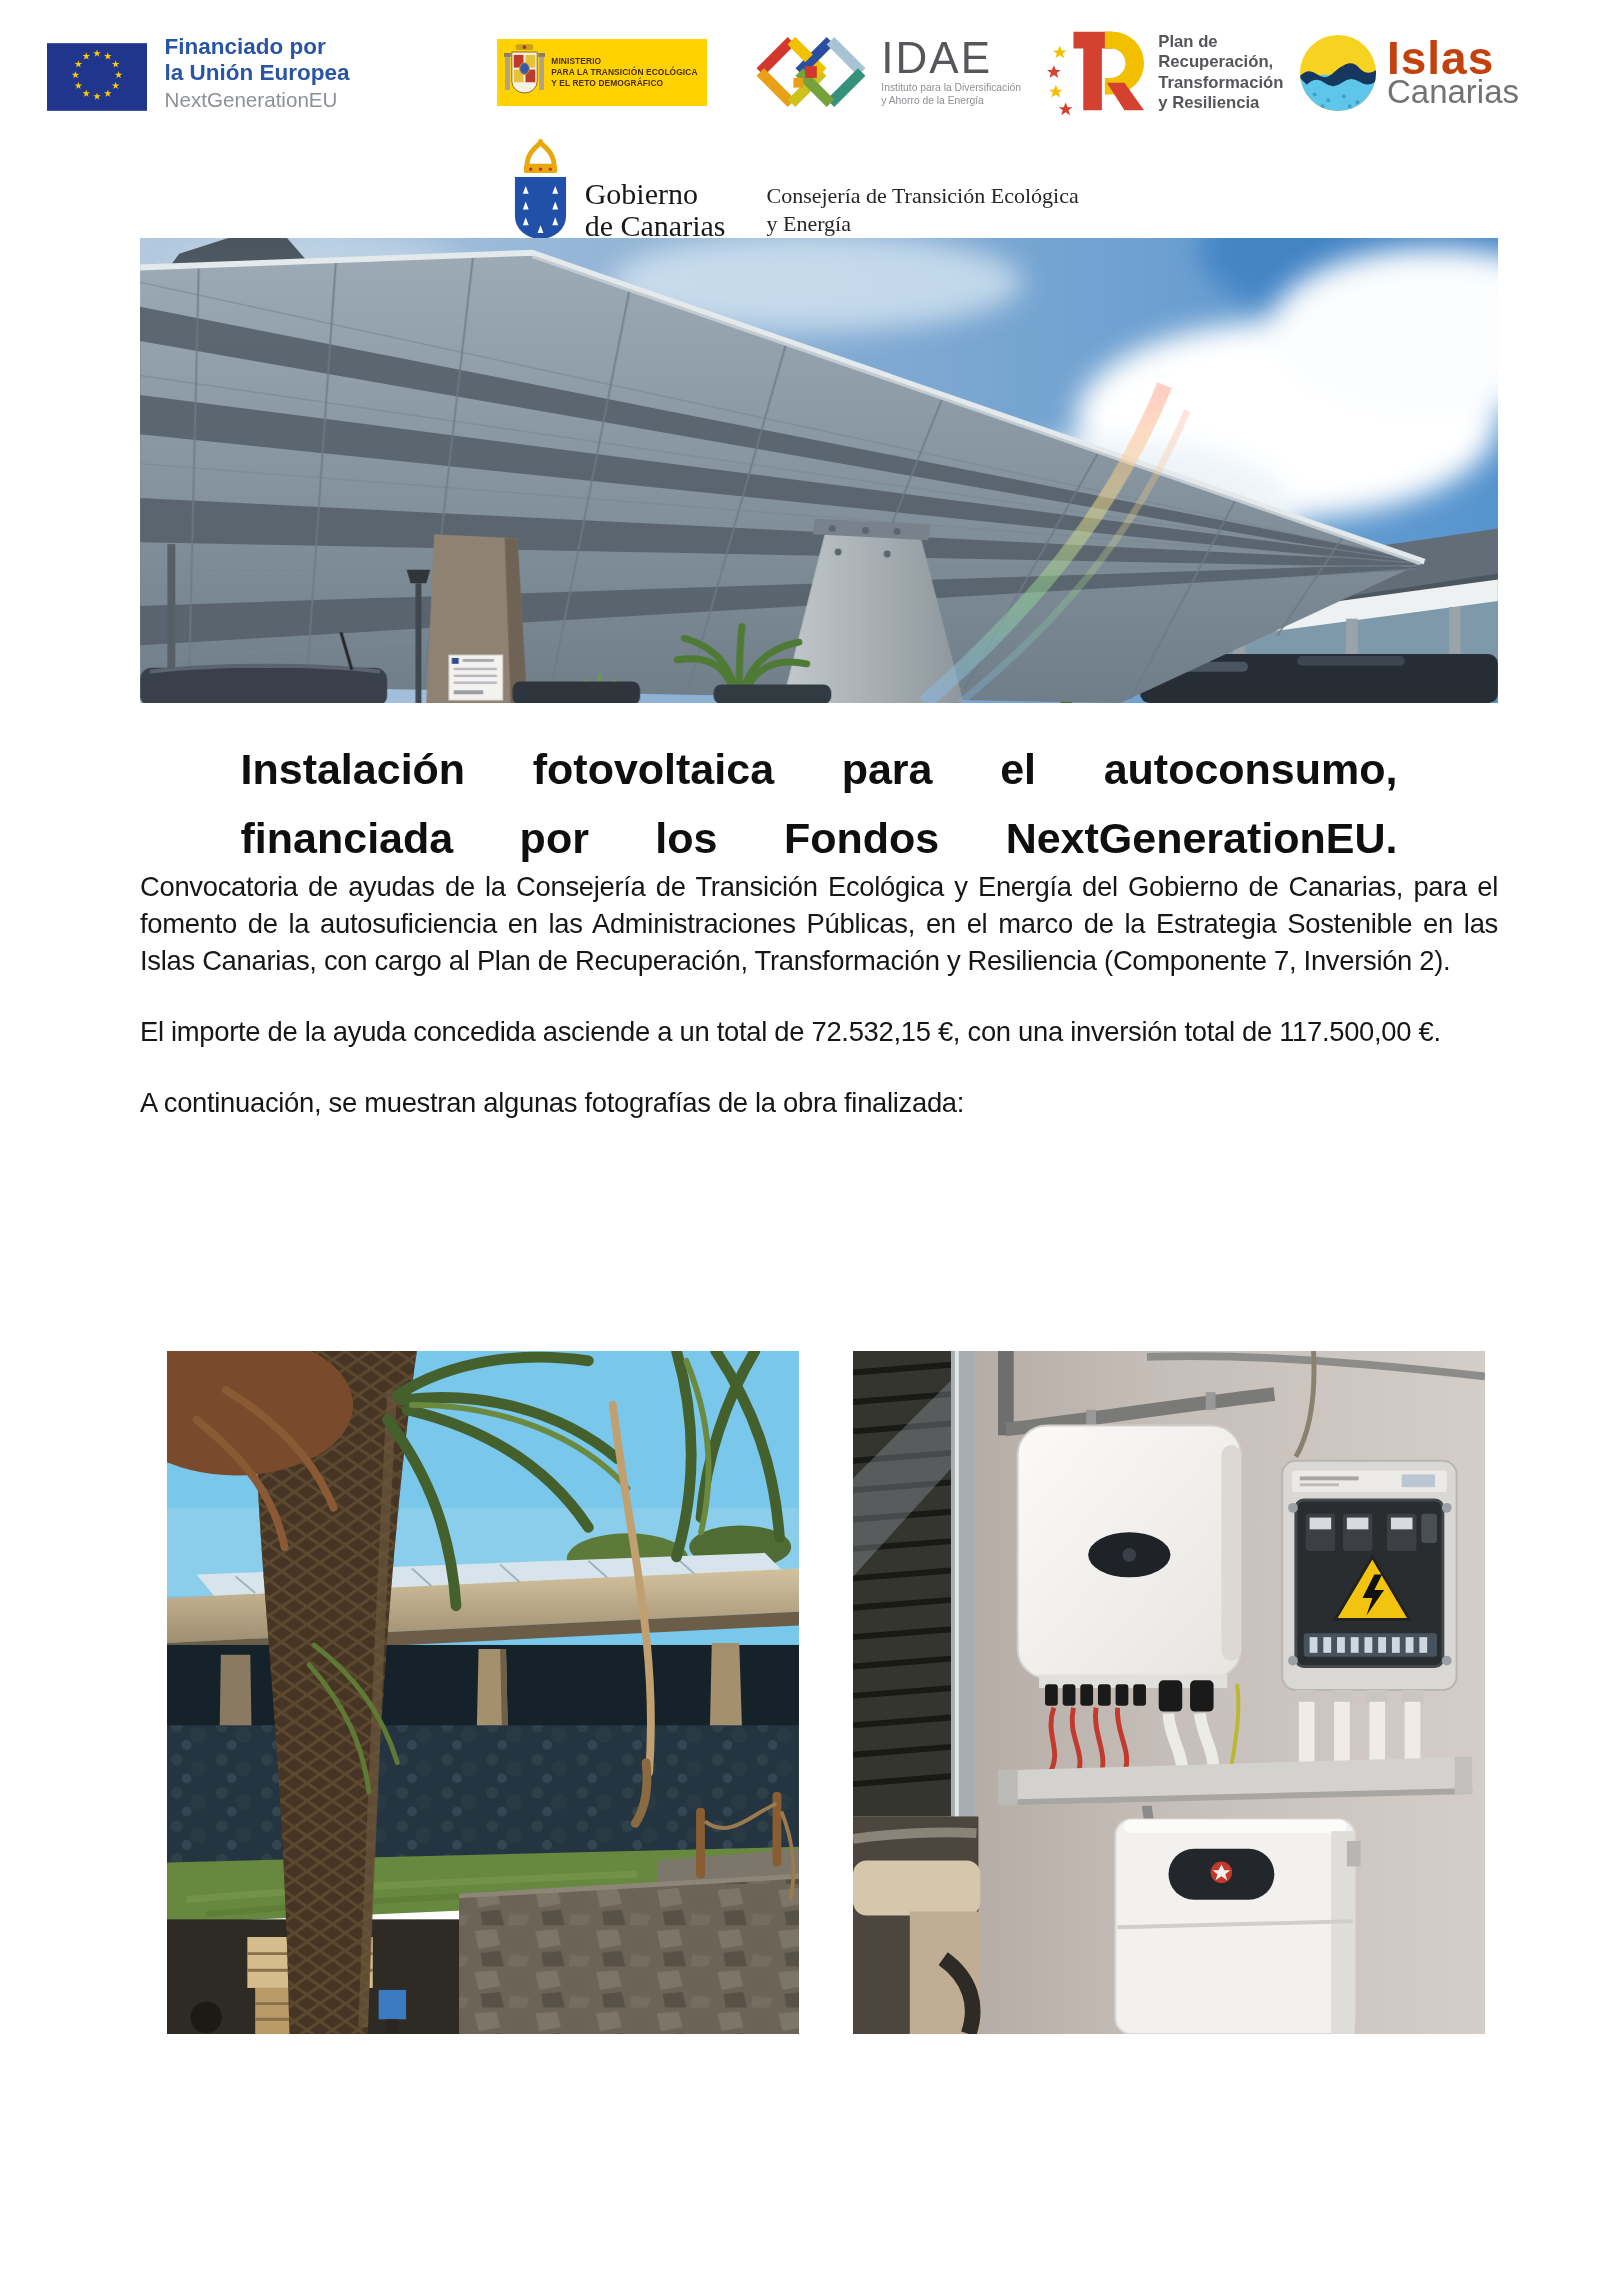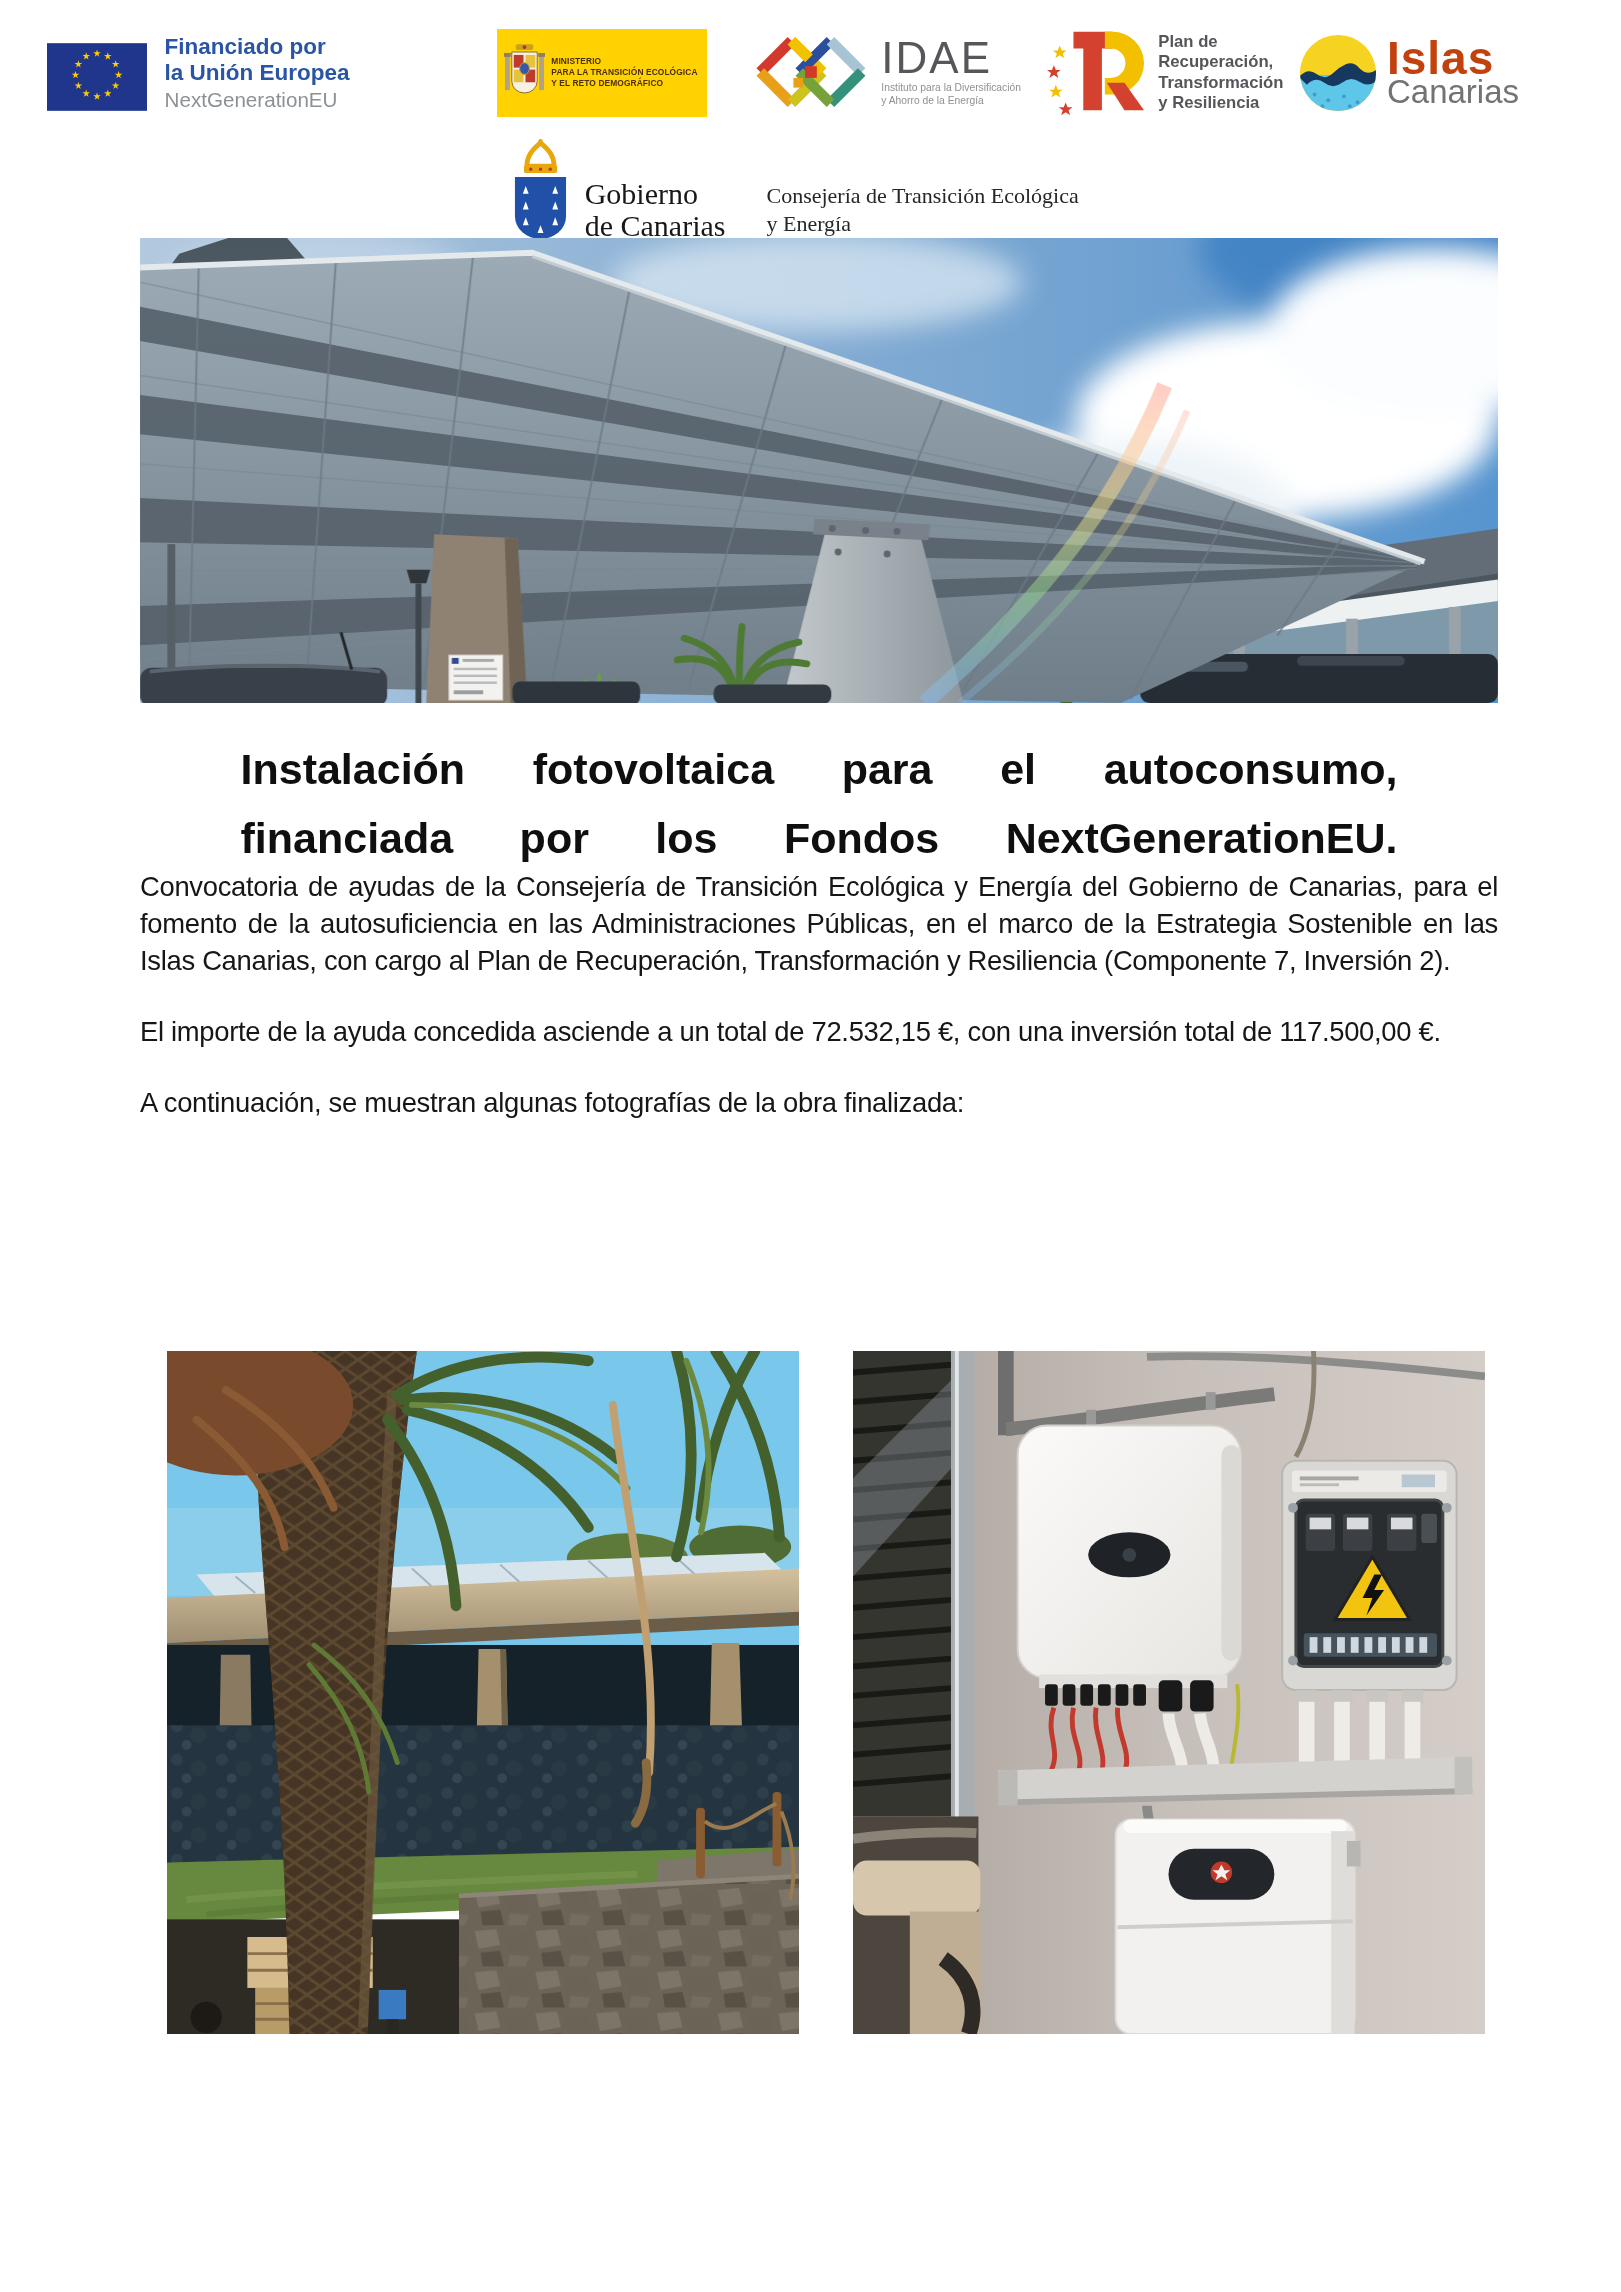--- a/index.html
+++ b/index.html
@@ -8,21 +8,21 @@
   .page { position:relative; width:1621px; height:2293px; margin:0 auto; background:#fff; overflow:hidden; }
 
   
   .logos-row1 { position:absolute; top:21.6px; left:47px; width:1539px; height:102px; display:flex; align-items:center; }
   .eu-logo { display:flex; align-items:flex-end; margin-right:147px; }
   .eu-flag { width:100px; height:68px; }
   .eu-text { margin-left:17.6px; line-height:1.12; }
   .eu-text .b { font-size:22.5px; font-weight:bold; color:#2a55a5; }
   .eu-text .g { font-size:20.6px; color:#8c9196; margin-top:2.9px; }
 
-  .ministry-logo { width:210px; height:88px; background:#ffd200; display:flex; align-items:center; padding:5.9px 7.8px; margin-right:45px; }
+  .ministry-logo { width:210px; height:67px; background:#ffd200; display:flex; align-items:center; padding:5.9px 7.8px; margin-right:45px; }
   .ministry-text { margin-left:5.9px; line-height:1.3; color:#4a2e08; font-weight:bold; font-size:8.4px; letter-spacing:0.1px; }
 
   .idae-logo { display:flex; align-items:center; margin-right:25.5px; }
   .idae-text { margin-left:13.7px; }
   .idae-acronym { font-size:44px; font-weight:normal; color:#55575b; letter-spacing:2px; line-height:.95; }
   .idae-sub { font-size:10.3px; color:#8d9094; line-height:1.25; margin-top:2.9px; }
 
   .prtr-logo { display:flex; align-items:center; margin-right:15.7px; }
   .prtr-text { margin-left:9.8px; font-size:16.7px; font-weight:bold; color:#55565a; line-height:1.22; }
 

